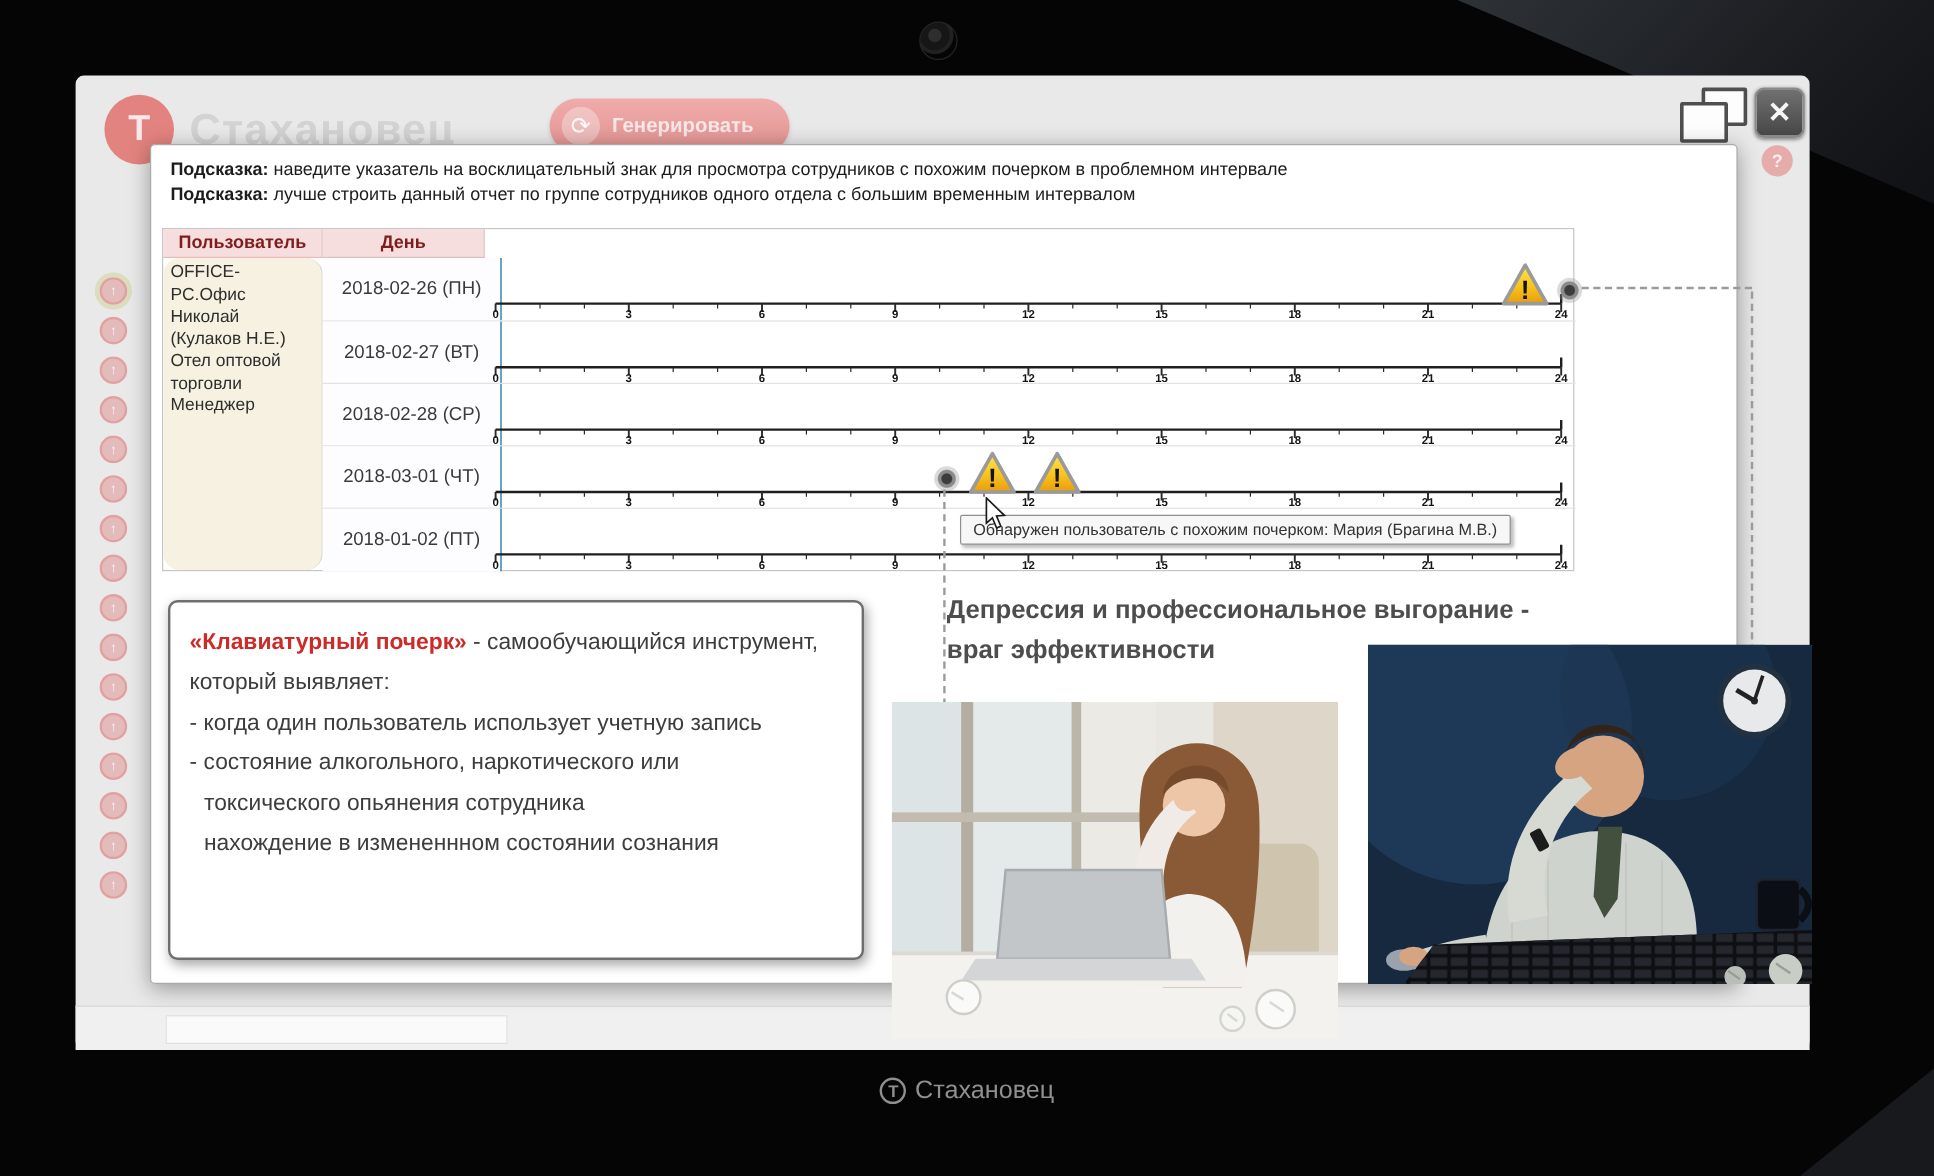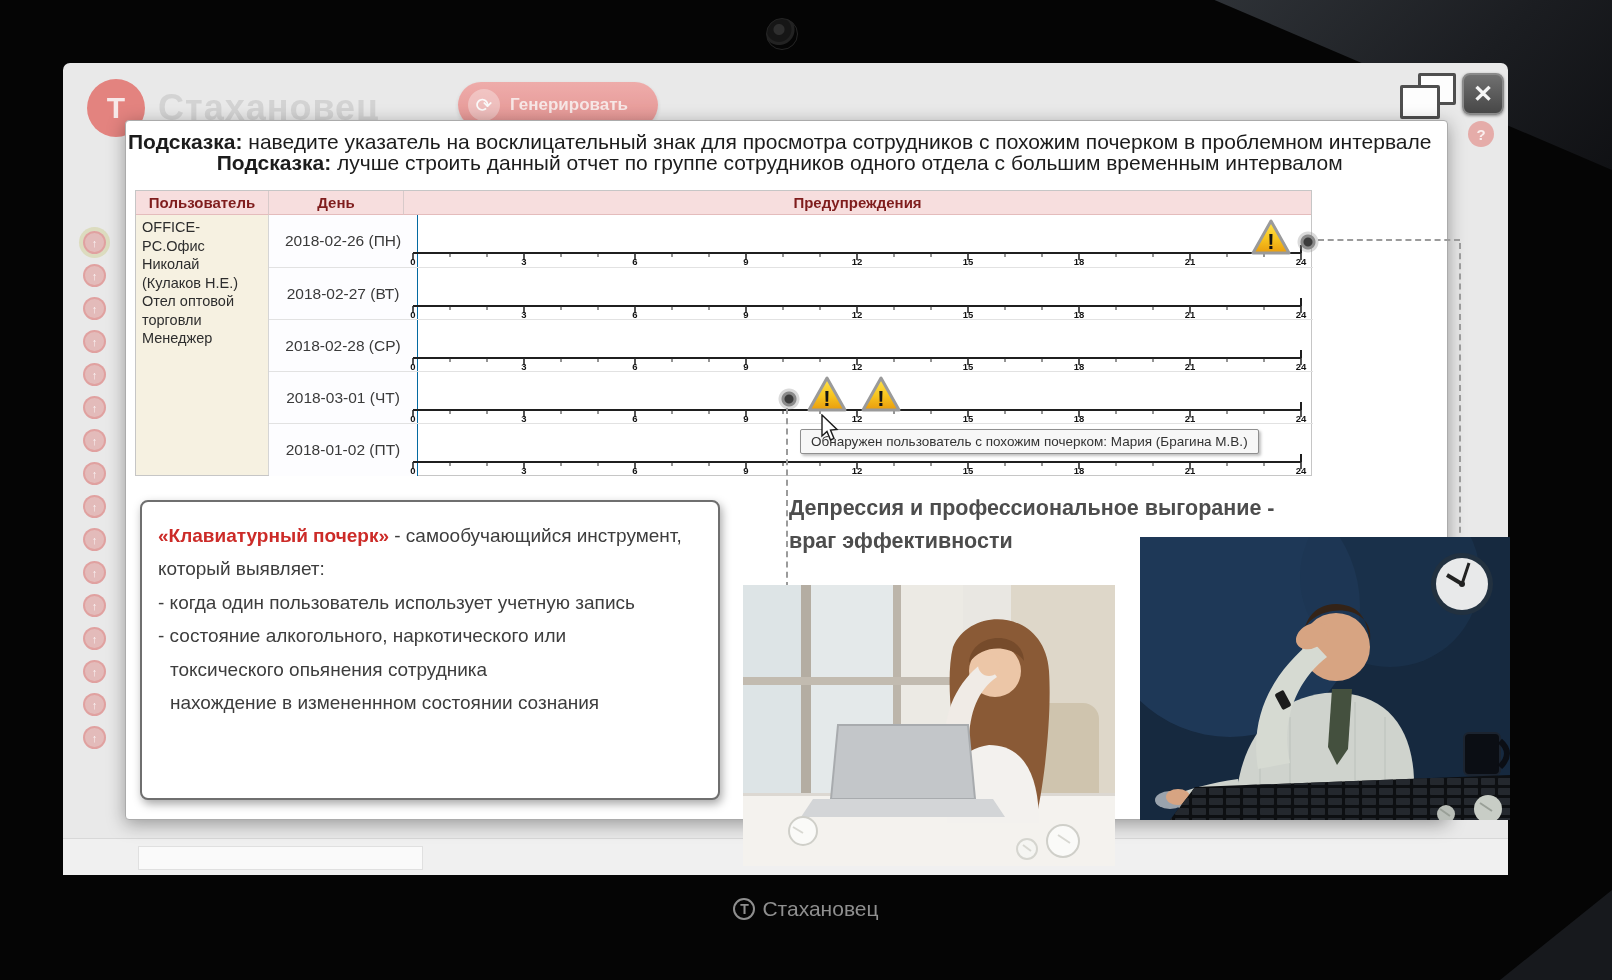--- a/index.html
+++ b/index.html
@@ -55,35 +55,35 @@
   .side-icon.first { box-shadow:0 0 0 4px rgba(205,205,140,.45); }
   .status-bar { left:0; top:775px; width:1445px; height:37px;
     background:#f0f0f0; border-top:1px solid #d8d8d8; }
   .status-box { left:75px; top:783px; width:285px; height:24px;
     background:#fafafa; border:1px solid #e0e0e0; }
 
   
   .dialog { left:125px; top:120px; width:1323px; height:700px; background:#ffffff;
     border:1px solid #ababab; border-radius:4px; z-index:2;
     box-shadow:0 4px 18px rgba(0,0,0,.35); }
-  .hints { left:128px; top:131px; z-index:3; font-size:21px; color:#1c1c1c; line-height:21px;text-align:center; }
+  .hints { left:142px; top:131px; z-index:3; font-size:15px; color:#1c1c1c; line-height:21px; }
   .hints b { font-weight:bold; }
 
   
   .report-table { left:135px; top:190px; width:1177px; height:286px;
     border:1px solid #c6c6c6; background:#fff; z-index:3; }
   .thead-cell { position:absolute; top:0; height:24px; background:#f7dede;
     font-size:15px; font-weight:bold; color:#7f1d1d; display:flex;
     align-items:center; justify-content:center; border-bottom:1px solid #e4bcbc; }
   .h-user { left:0; width:133px; border-right:1px solid #d8caca; }
   .h-day  { left:133px; width:135px; border-right:1px solid #d8caca; }
   .h-warn { left:268px; width:907px; }
   .user-cell { position:absolute; left:0; top:24px; width:133px; height:260px;
     background:#f6f1e1; border-right:1px solid #d5d5d5; font-size:14.5px;
-    line-height:18.5px; color:#2d2d2d; padding:3px 8px 3px 6px; }
+    line-height:18.5px; color:#2d2d2d; padding:3px 8px 3px 6px;border-radius:14px; }
   .trow { position:absolute; left:133px; width:1044px; height:52px;
     border-top:1px solid #e2e2e2; }
   .trow:first-child { border-top:none; }
   .day-cell { position:absolute; left:0; top:0; width:149px; height:52px;
     border-right:1px solid #0369a1; display:flex; align-items:center;
     justify-content:center; font-size:15.5px; color:#3a3a3a; background:#fdfdff; }
   .timeline-cell { position:absolute; left:135px; top:0; width:909px; height:52px;
     overflow:visible; }
   .warn-tri { position:absolute; cursor:pointer; }
   .marker { position:absolute; width:22px; height:22px; border-radius:50%;
@@ -184,21 +184,20 @@
 <div class="abs dialog"></div>
 
 <div class="abs hints">
   <div><b>Подсказка:</b> <span>наведите указатель на восклицательный знак для просмотра сотрудников с похожим почерком в проблемном интервале</span></div>
   <div><b>Подсказка:</b> <span>лучше строить данный отчет по группе сотрудников одного отдела с большим временным интервалом</span></div>
 </div>
 
 <div class="abs report-table">
   <div class="thead-cell h-user">Пользователь</div>
   <div class="thead-cell h-day">День</div>
-  <div class="thead-cell h-warn">Предупреждения</div>
   <div class="user-cell">OFFICE-PC.Офис Николай (Кулаков Н.Е.) Отел оптовой торговли Менеджер</div>
   <div>
       <div class="trow" style="top: 24px;">
         <div class="day-cell">2018-02-26 (ПН)</div>
         <div class="timeline-cell"><svg width="909" height="52">
             <line x1="9" x2="897" y1="38" y2="38" stroke="#1f1f1f" stroke-width="2"></line>
             <line x1="9" x2="9" y1="38" y2="45" stroke="#2a2a2a" stroke-width="1.6"></line>
             <text x="9" y="50" text-anchor="middle" font-size="9.5" font-weight="700" fill="#141414">0</text>
             <line x1="46" x2="46" y1="38" y2="42" stroke="#2a2a2a" stroke-width="1"></line>
             <line x1="83" x2="83" y1="38" y2="42" stroke="#2a2a2a" stroke-width="1"></line>

